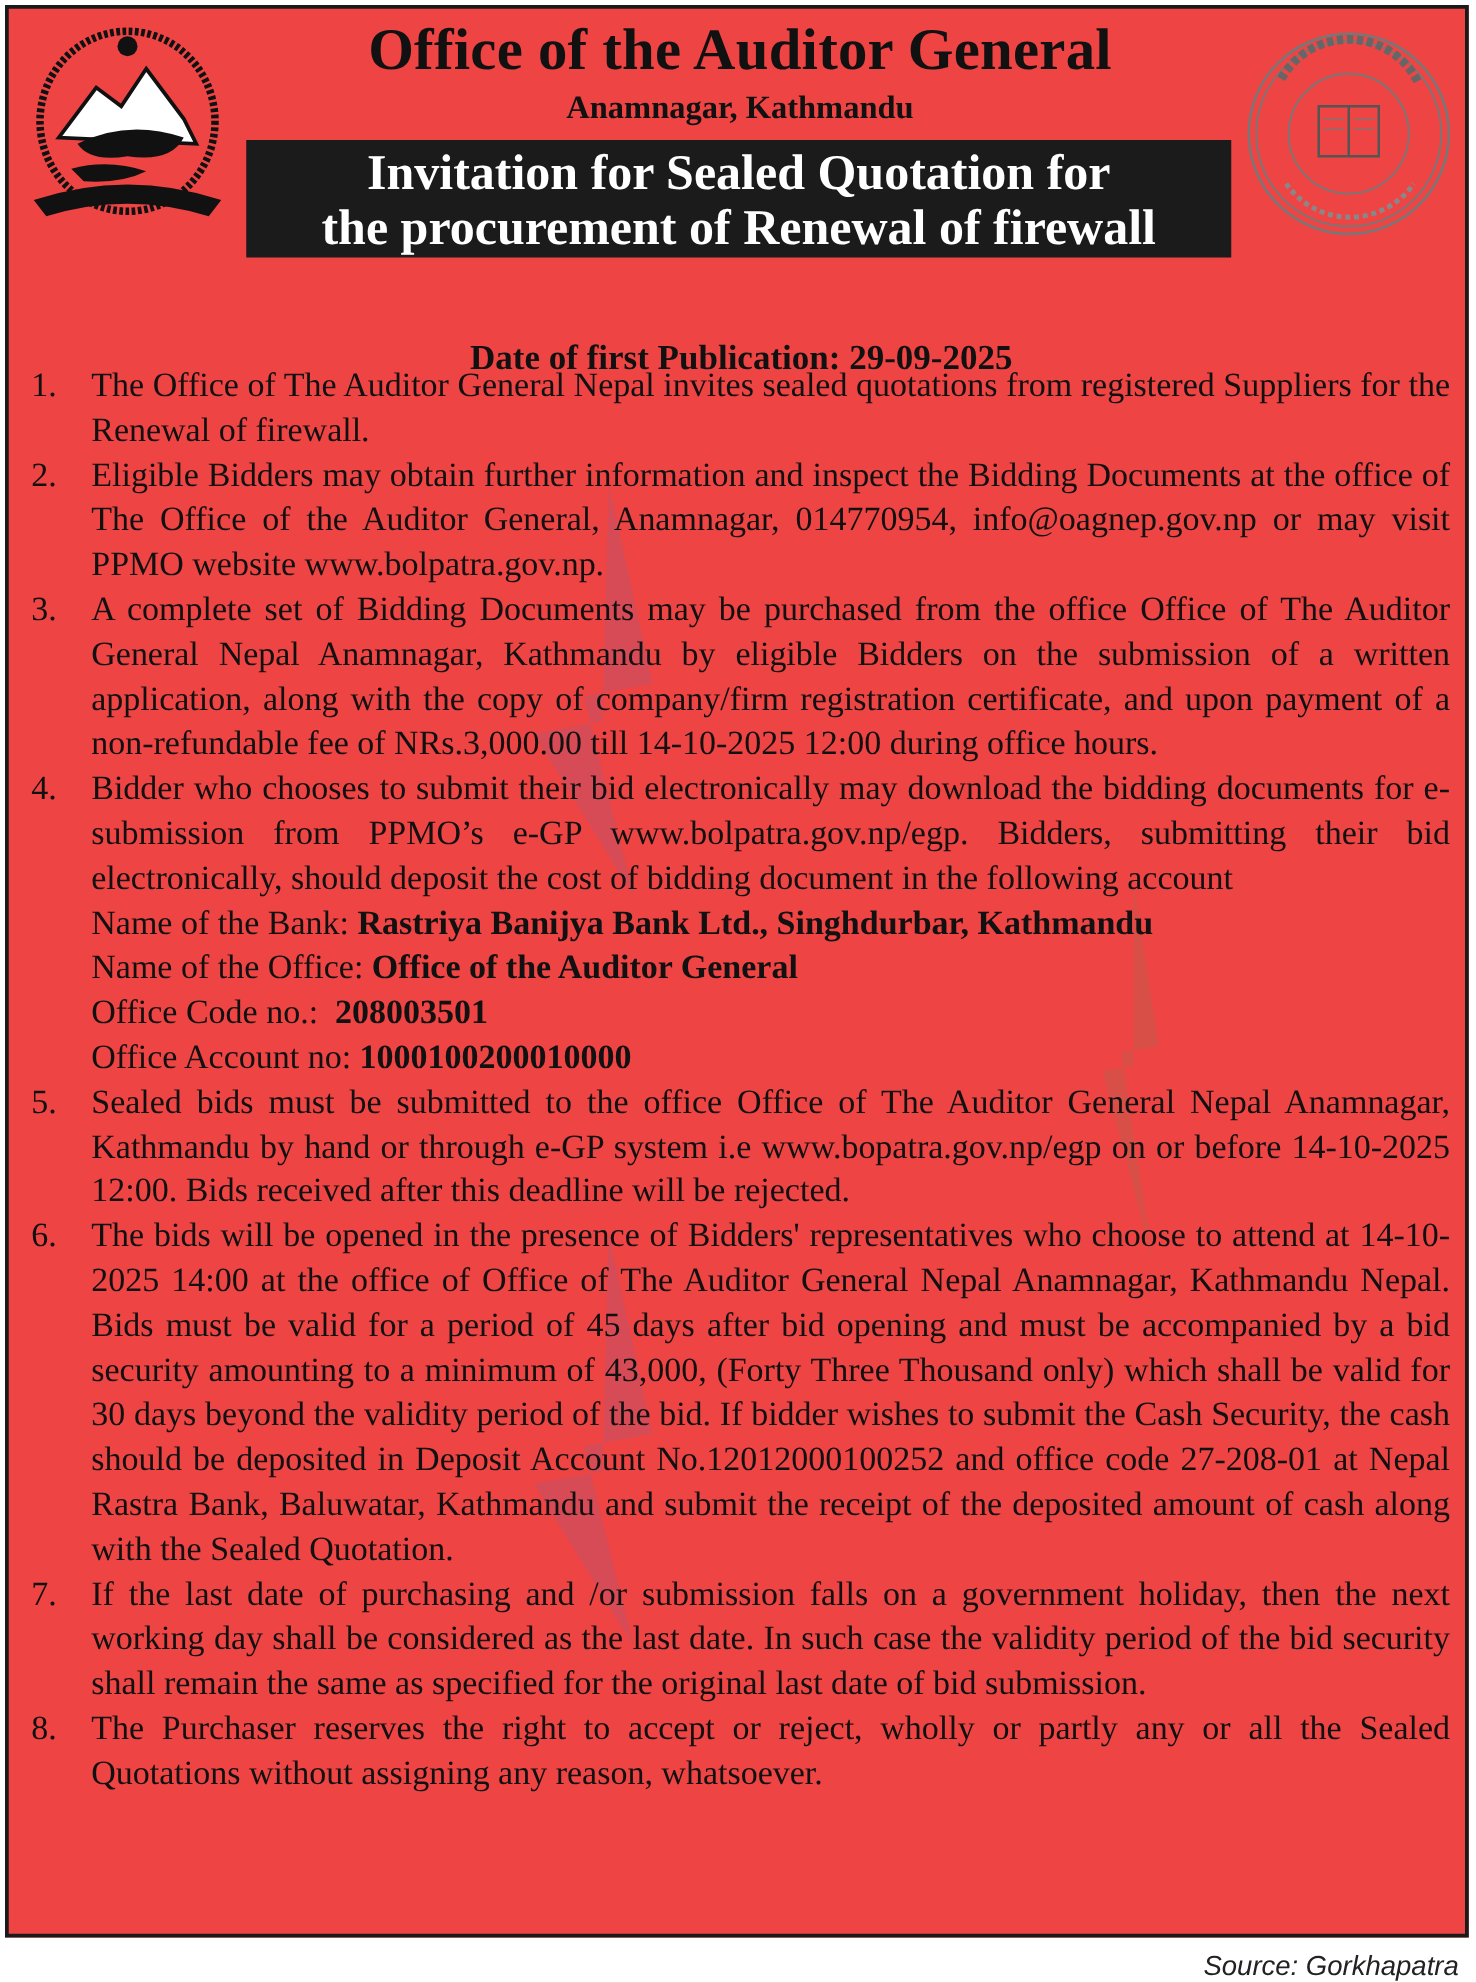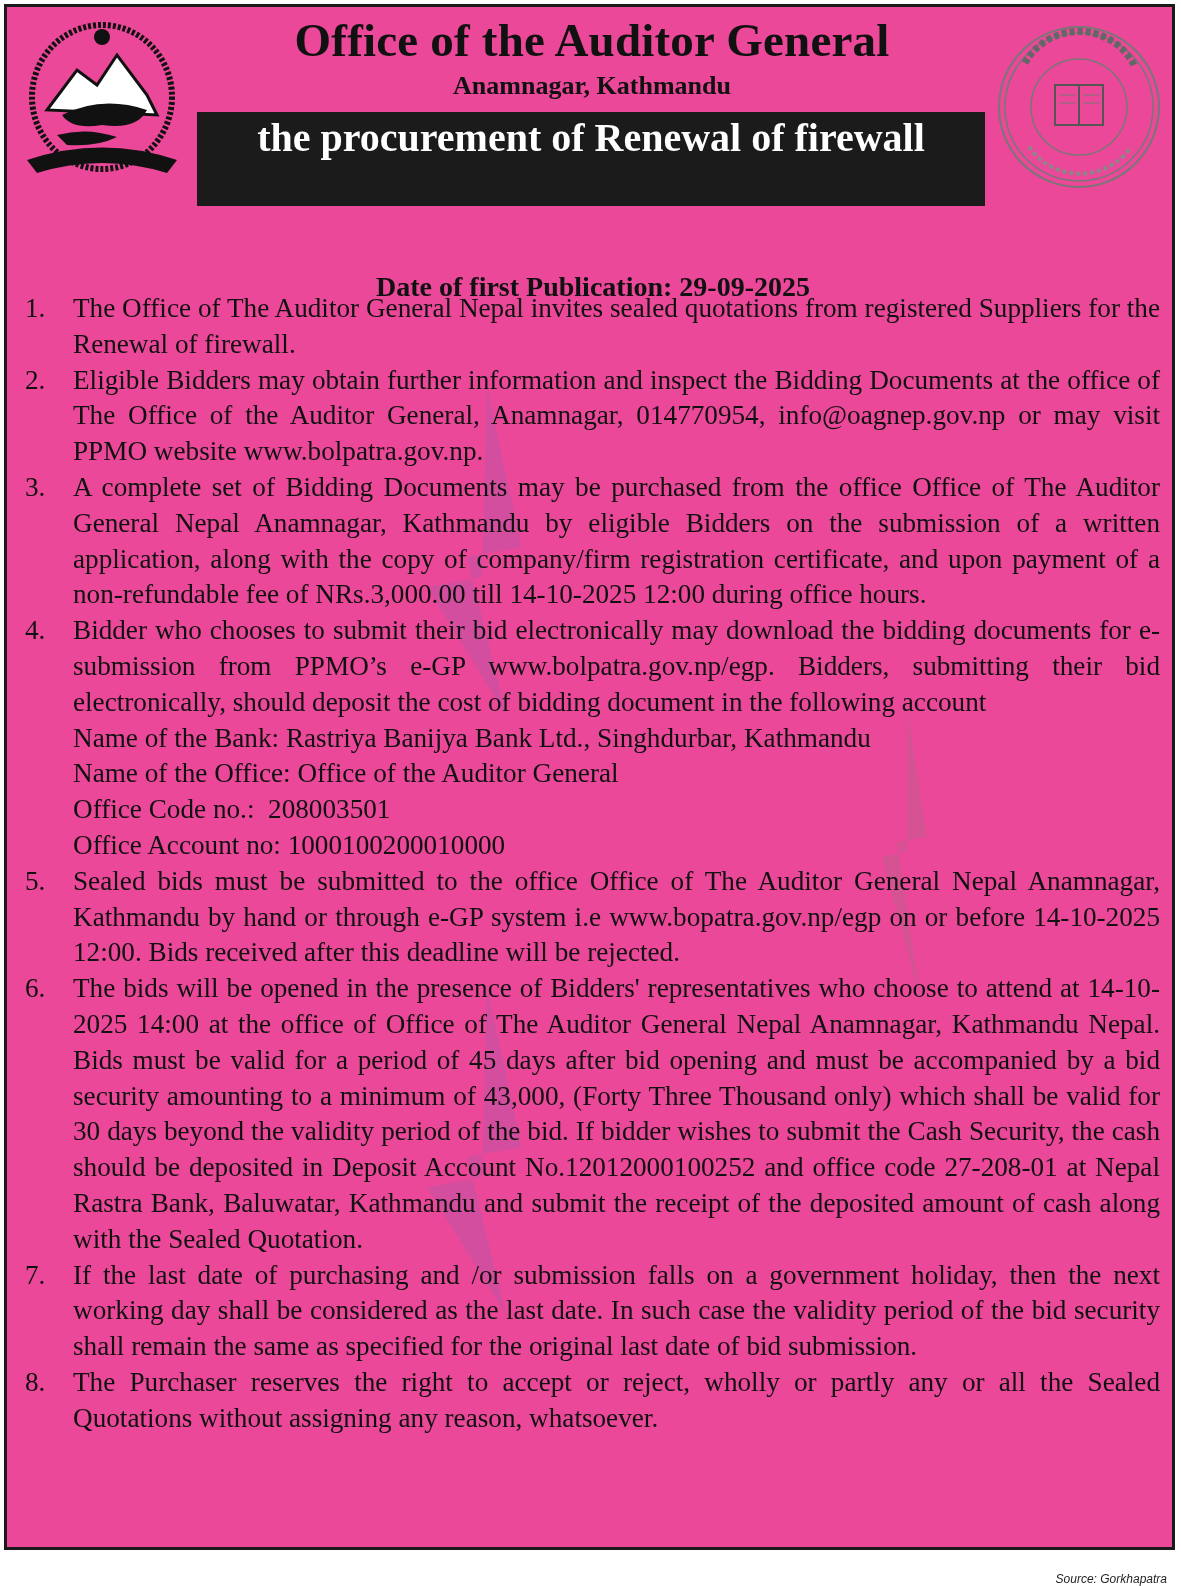--- a/index.html
+++ b/index.html
@@ -1,40 +1,40 @@
 <!DOCTYPE html>
 <html><head>
   <meta charset="utf-8">
   <style>
     html, body { margin: 0; padding: 0; background: #ffffff; }
     body { width: 1181px; height: 1586px; position: relative; overflow: hidden;
            font-family: "Liberation Serif", serif; color: #111; }
     .frame { position: absolute; left: 4px; top: 4px; width: 1165px; height: 1540px;
-             border: 3px solid #1a1a1a; box-sizing: content-box; background: #ec4899; }
+             border: 3px solid #1a1a1a; box-sizing: content-box; background: #ef4444; }
     .emblem { position: absolute; left: 10px; top: 8px; width: 170px; height: 170px; }
     .seal { position: absolute; left: 988px; top: 16px; width: 168px; height: 168px; }
     .header { position: absolute; left: 190px; top: 4px; width: 790px; text-align: center; }
     .org-title { font-weight: bold; font-size: 47px; line-height: 58px; letter-spacing: 0.2px; }
     .org-address { font-weight: bold; font-size: 26px; line-height: 30px; margin-top: 2px; }
     .banner { position: absolute; left: 190px; top: 105px; width: 788px; height: 94px;
               background: #1b1b1b; color: #fff; text-align: center; }
     .banner-line { font-weight: bold; font-size: 40px; line-height: 44px; white-space: nowrap; }
     .banner-line:first-child { margin-top: 4px; }
     .subhead { position: absolute; left: 0; width: 1172px; text-align: center; font-weight: bold;
                font-size: 28px; line-height: 36px; }
     .sq-no { top: 212px; }
     .pub-date { top: 248px; margin-top: 14px; }
     .body { position: absolute; left: 18px; top: 284px; width: 1135px; font-size: 27.2px;
             line-height: 35.8px; }
     .item { position: relative; padding-left: 48px; text-align: justify; text-align-last: left; }
     .item-num { position: absolute; left: 0; top: 0; }
     .acct-line { padding-left: 48px; }
-    .acct-line b { font-weight: normal; text-align: center; }
+    .acct-line b { font-weight: bold; text-align: center; }
     .source { position: absolute; right: 14px; top: 1560px; font-family: "Liberation Sans", sans-serif;
-              font-style: italic; font-size: 12px; color: #222; margin-top: 12px; }
+              font-style: italic; font-size: 22px; color: #222; }
     .wm { position: absolute; opacity: 0.12; pointer-events: none; }
   </style>
 </head>
 <body>
 
 <div class="frame">
 
   <svg class="wm" style="left:300px; top:380px;" width="340" height="1100" viewBox="0 0 340 1100">
     <polygon points="180,0 215,160 160,170 200,330 120,200 175,190" fill="#2a7fd0"></polygon>
     <polygon points="180,600 215,760 160,770 200,930 120,800 175,790" fill="#2a7fd0"></polygon>
@@ -65,20 +65,21 @@
     <path d="M30 40 A62 62 0 0 1 140 44" fill="none" stroke="#666" stroke-width="7" stroke-dasharray="5 3"></path>
     <path d="M34 124 A62 62 0 0 0 136 124" fill="none" stroke="#888" stroke-width="4" stroke-dasharray="4 3"></path>
   </svg>
 
   <div class="header">
     <div class="org-title">Office of the Auditor General</div>
     <div class="org-address">Anamnagar, Kathmandu</div>
   </div>
 
   <div class="banner">
+    <div class="banner-line">Invitation for Sealed Quotation for</div>
     <div class="banner-line">the procurement of Renewal of firewall</div>
   </div>
 
   <div class="subhead pub-date">Date of first Publication: 29-09-2025</div>
 
   <div class="body">
     <div class="item">
       <span class="item-num">1.</span>
       <span>The Office of The Auditor General Nepal invites sealed quotations from registered Suppliers for the Renewal of firewall.</span>
     </div>

